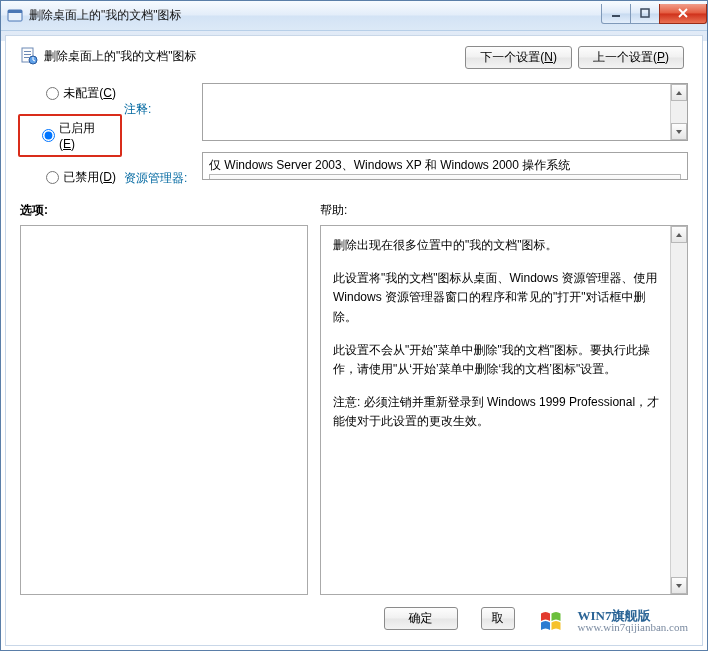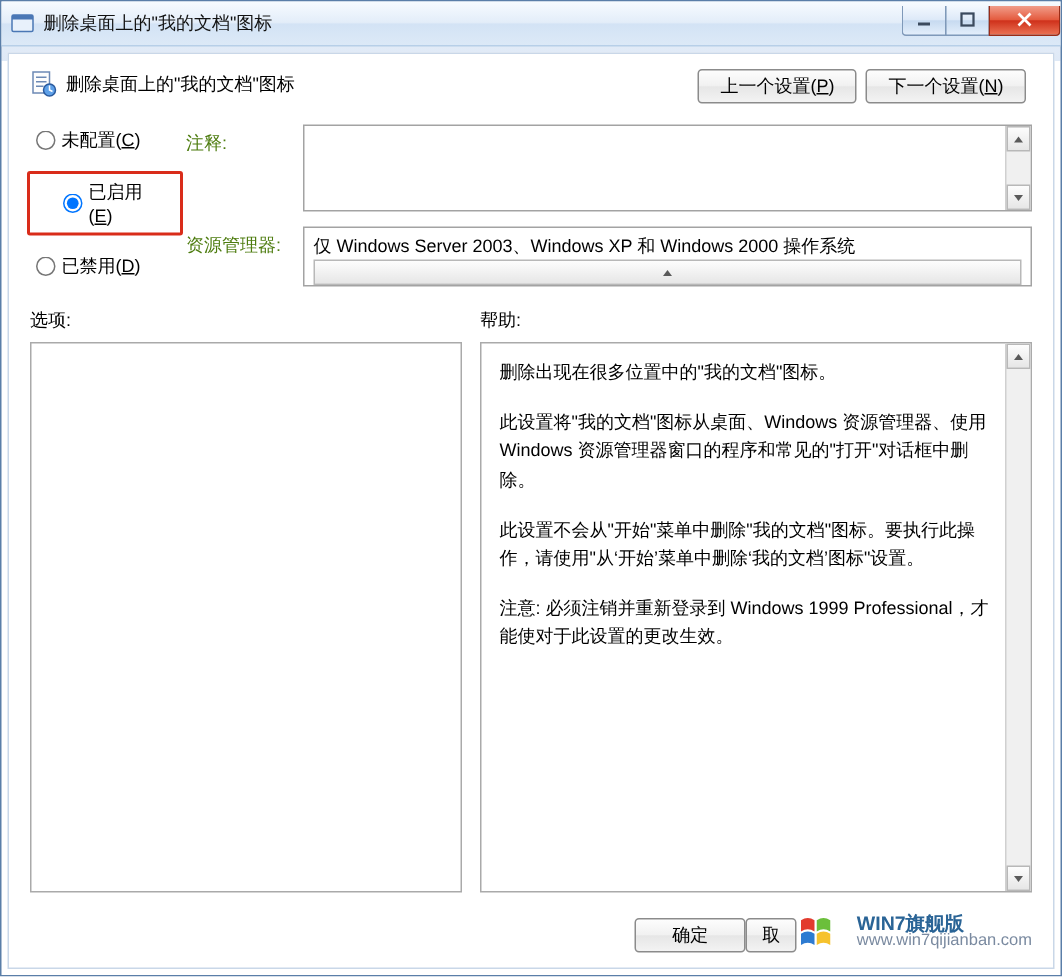--- a/index.html
+++ b/index.html
@@ -117,38 +117,40 @@
     column-gap: 4px;
     row-gap: 10px;
     align-items: start;
     margin-bottom: 14px;
   }
   .radio-col {
     display: flex;
     flex-direction: column;
     gap: 14px;
     grid-row: 1 / span 2;
+    align-items: flex-end;
   }
   .radio-item {
     display: flex;
     align-items: center;
     gap: 4px;
     padding: 2px 4px;
   }
   .radio-item input { margin: 0; }
   .radio-item.highlight {
     border: 2px solid #d92c1a;
     border-radius: 2px;
     padding: 4px 22px;
     margin: -4px -2px;
   }
   .radio-item label .ul { text-decoration: underline; }
   .field-label {
-    color: #4d7c0f;
+    color: #0369a1;
     padding-top: 4px;
+    margin-top: 14px;
   }
   .sunken-box {
     border: 1px solid #a3a3a3;
     background: #fff;
     font-size: 12px;
     padding: 4px 6px;
     overflow: hidden;
   }
   .comment-box {
     height: 58px;
@@ -163,29 +165,29 @@
     display: flex; flex-direction: column; justify-content: space-between;
   }
   .sb-btn {
     height: 17px;
     background: linear-gradient(#fdfdfd,#e6e6e6);
     border: 1px solid #b8b8b8;
     display:flex; align-items:center; justify-content:center;
     color:#5a5a5a;
   }
   .platform-box {
-    height: 40px;
+    height: 28px;
     position: relative;
   }
 
   .section-labels {
     display: flex;
     margin-bottom: 6px;
   }
-  .section-labels .opt-label { width: 300px; }
+  .section-labels .opt-label { width: 300px; font-weight: bold; }
   .section-labels .help-label { flex:1; }
 
   .lower-grid {
     flex: 1;
     display: flex;
     gap: 12px;
     min-height: 0;
   }
   .options-col, .help-col {
     border: 1px solid #aaaaaa;
@@ -200,27 +202,27 @@
     margin: 0 0 14px 0;
     line-height: 1.6;
     font-size: 12px;
   }
 
   
   .footer {
     position: absolute;
     bottom: 10px; right: 14px;
     display: flex;
-    gap: 0;
-    align-items: flex-end;
+    gap: 23px;
+    align-items: flex-start;
   }
   .brand {
     display:flex; align-items:center; gap:4px;
     font-size:13px; color:#2a6496;
-    font-family: Liberation Sans, sans-serif;
+    font-family: Liberation Serif, serif;
   }
   .brand svg { width:36px; height:28px; }
 </style>
 </head>
 <body>
 
 <div class="window">
 
   <div class="titlebar">
     <span class="app-icon">
@@ -258,24 +260,24 @@
           <rect x="4" y="4" width="7" height="1" fill="#6c89b5"></rect>
           <rect x="4" y="7" width="7" height="1" fill="#6c89b5"></rect>
           <rect x="4" y="10" width="5" height="1" fill="#6c89b5"></rect>
           <circle cx="13" cy="13" r="4" fill="#5ea0e8" stroke="#2a5a9e"></circle>
           <path d="M13 10 v3 l2 1" stroke="#fff" stroke-width="1" fill="none"></path>
         </svg>
       </span>
       <span class="heading-title">删除桌面上的"我的文档"图标</span>
       <div class="nav-buttons">
         <button class="push-btn">
-          <span>上一个设置(</span><span class="ul">P</span><span>)</span>
+          <span>下一个设置(</span><span class="ul">N</span><span>)</span>
         </button>
         <button class="push-btn">
-          <span>下一个设置(</span><span class="ul">N</span><span>)</span>
+          <span>上一个设置(</span><span class="ul">P</span><span>)</span>
         </button>
       </div>
     </div>
 
     <div class="upper-grid">
       <div class="radio-col">
         <div class="radio-item">
           <input type="radio" name="state" id="r-nc" style="">
           <label for="r-nc">
             <span>未配置(</span><span class="ul">C</span><span>)</span>

